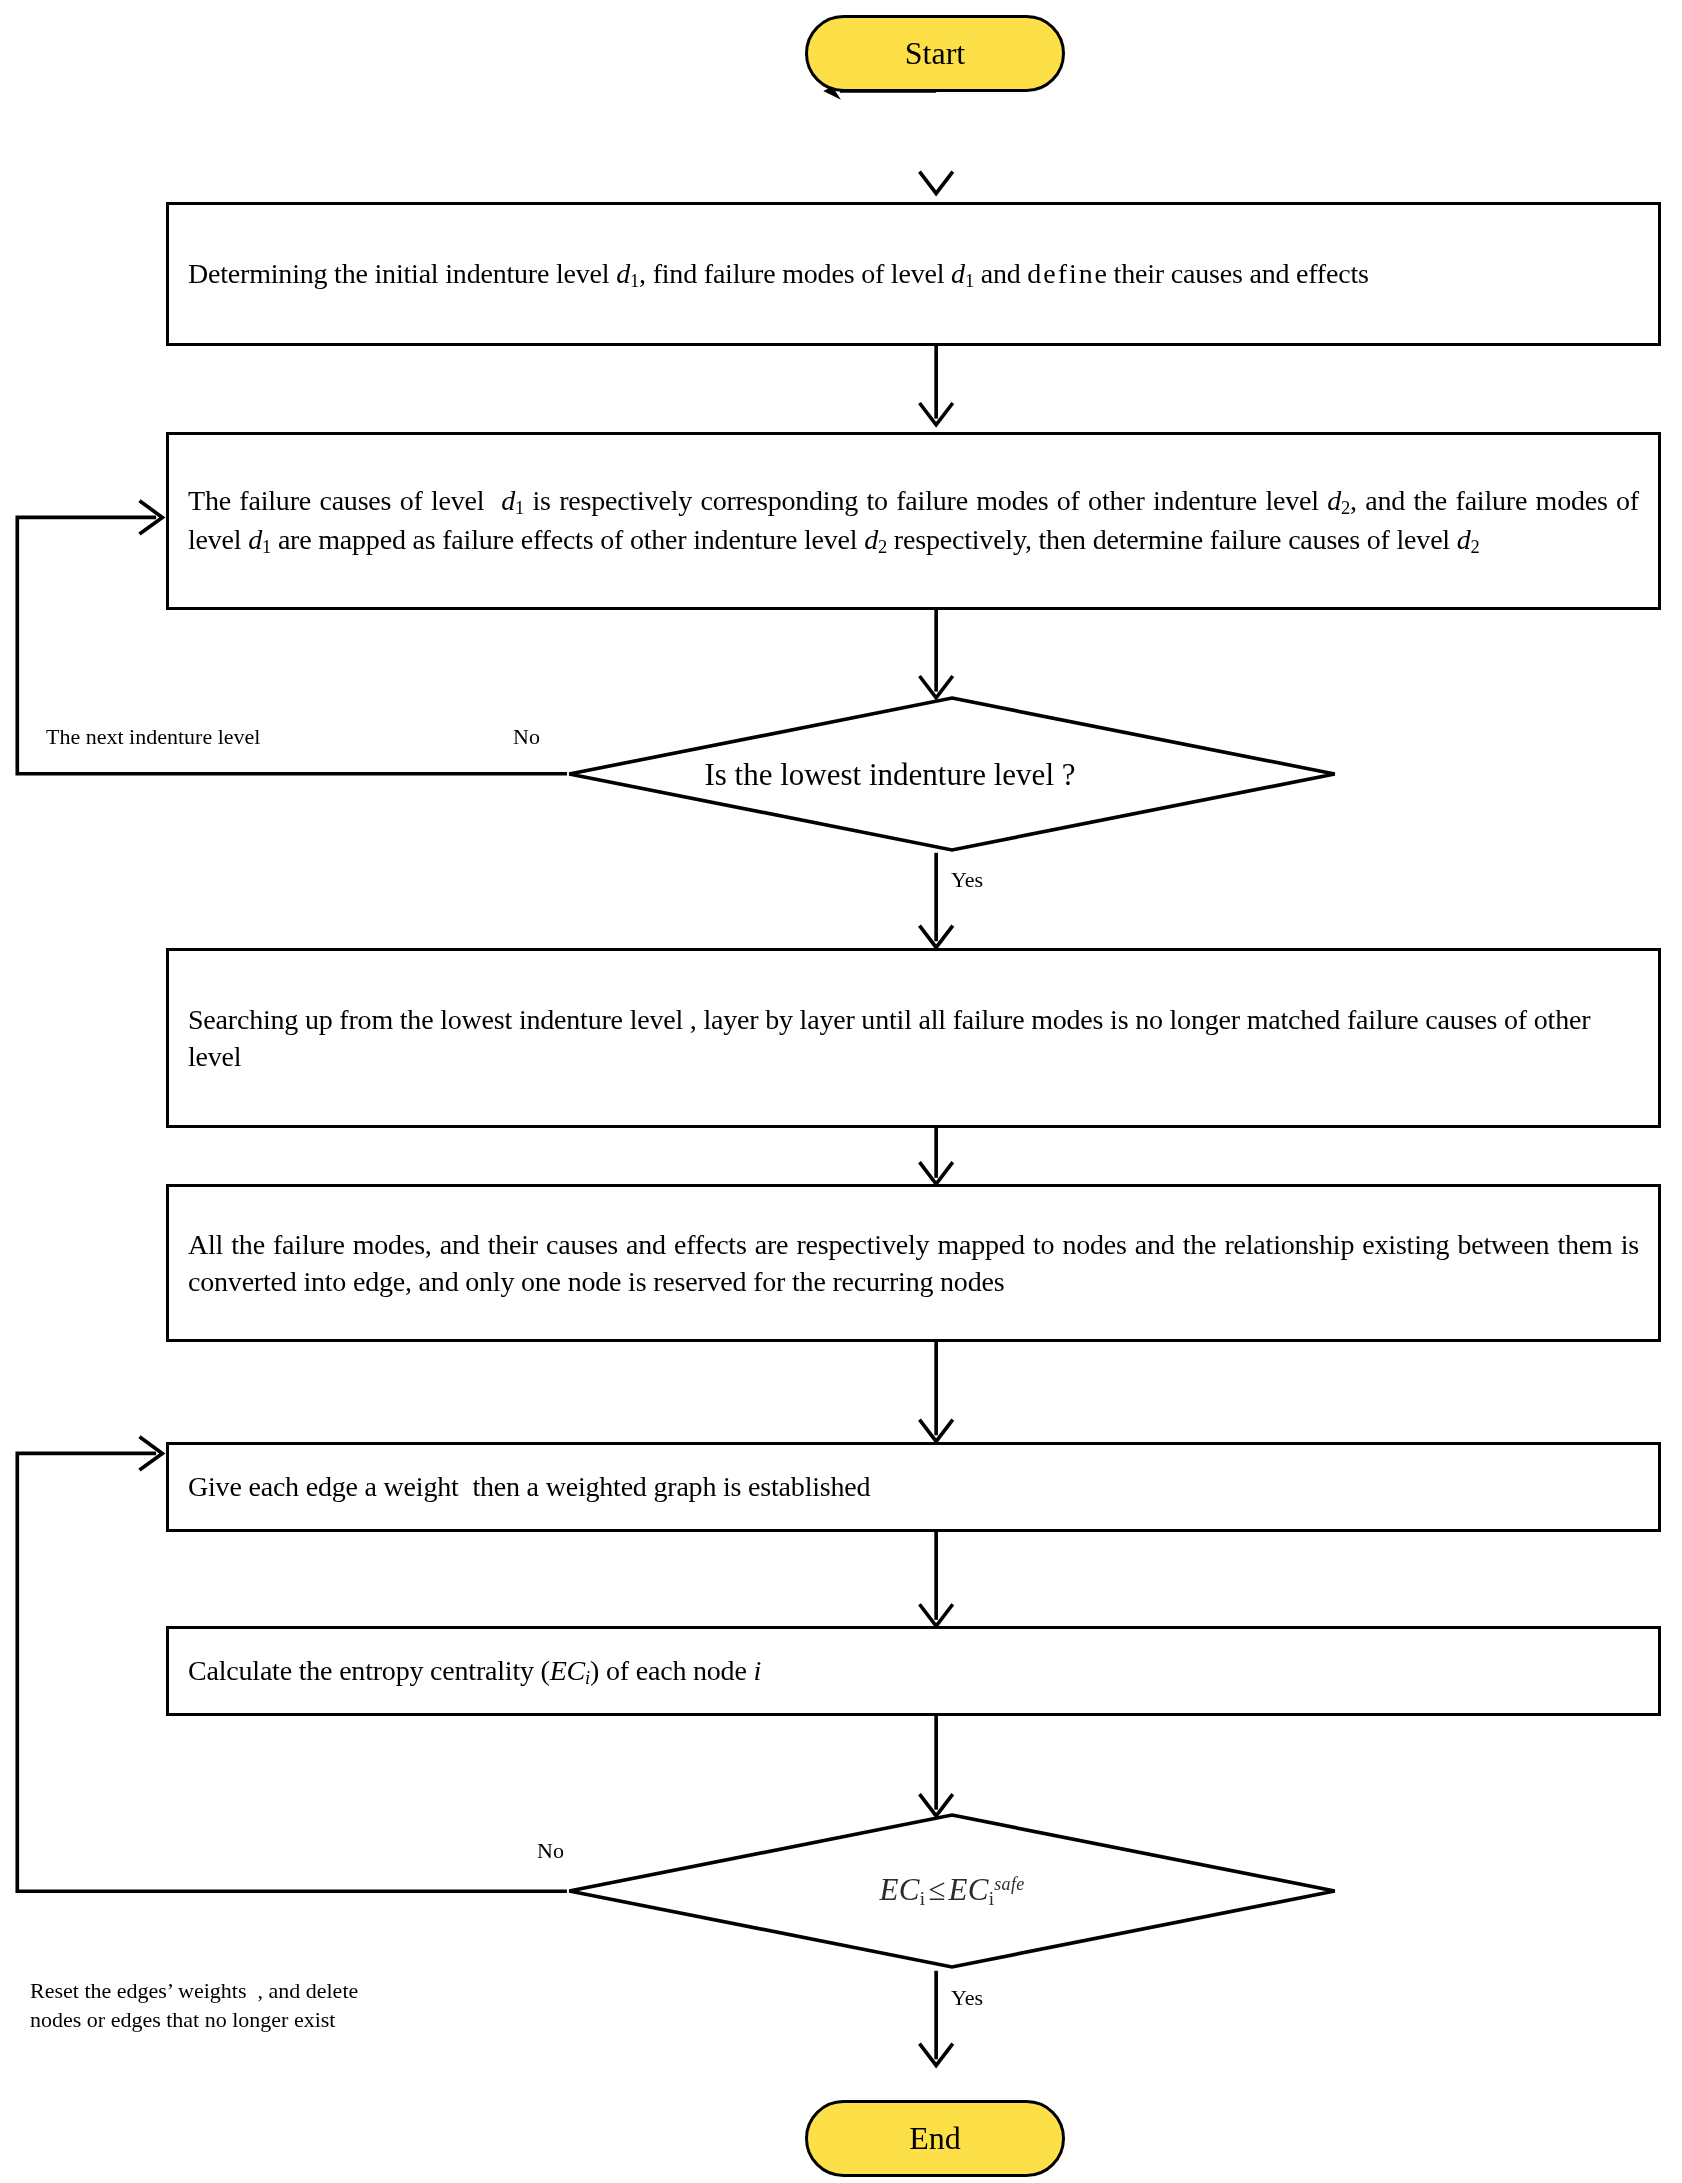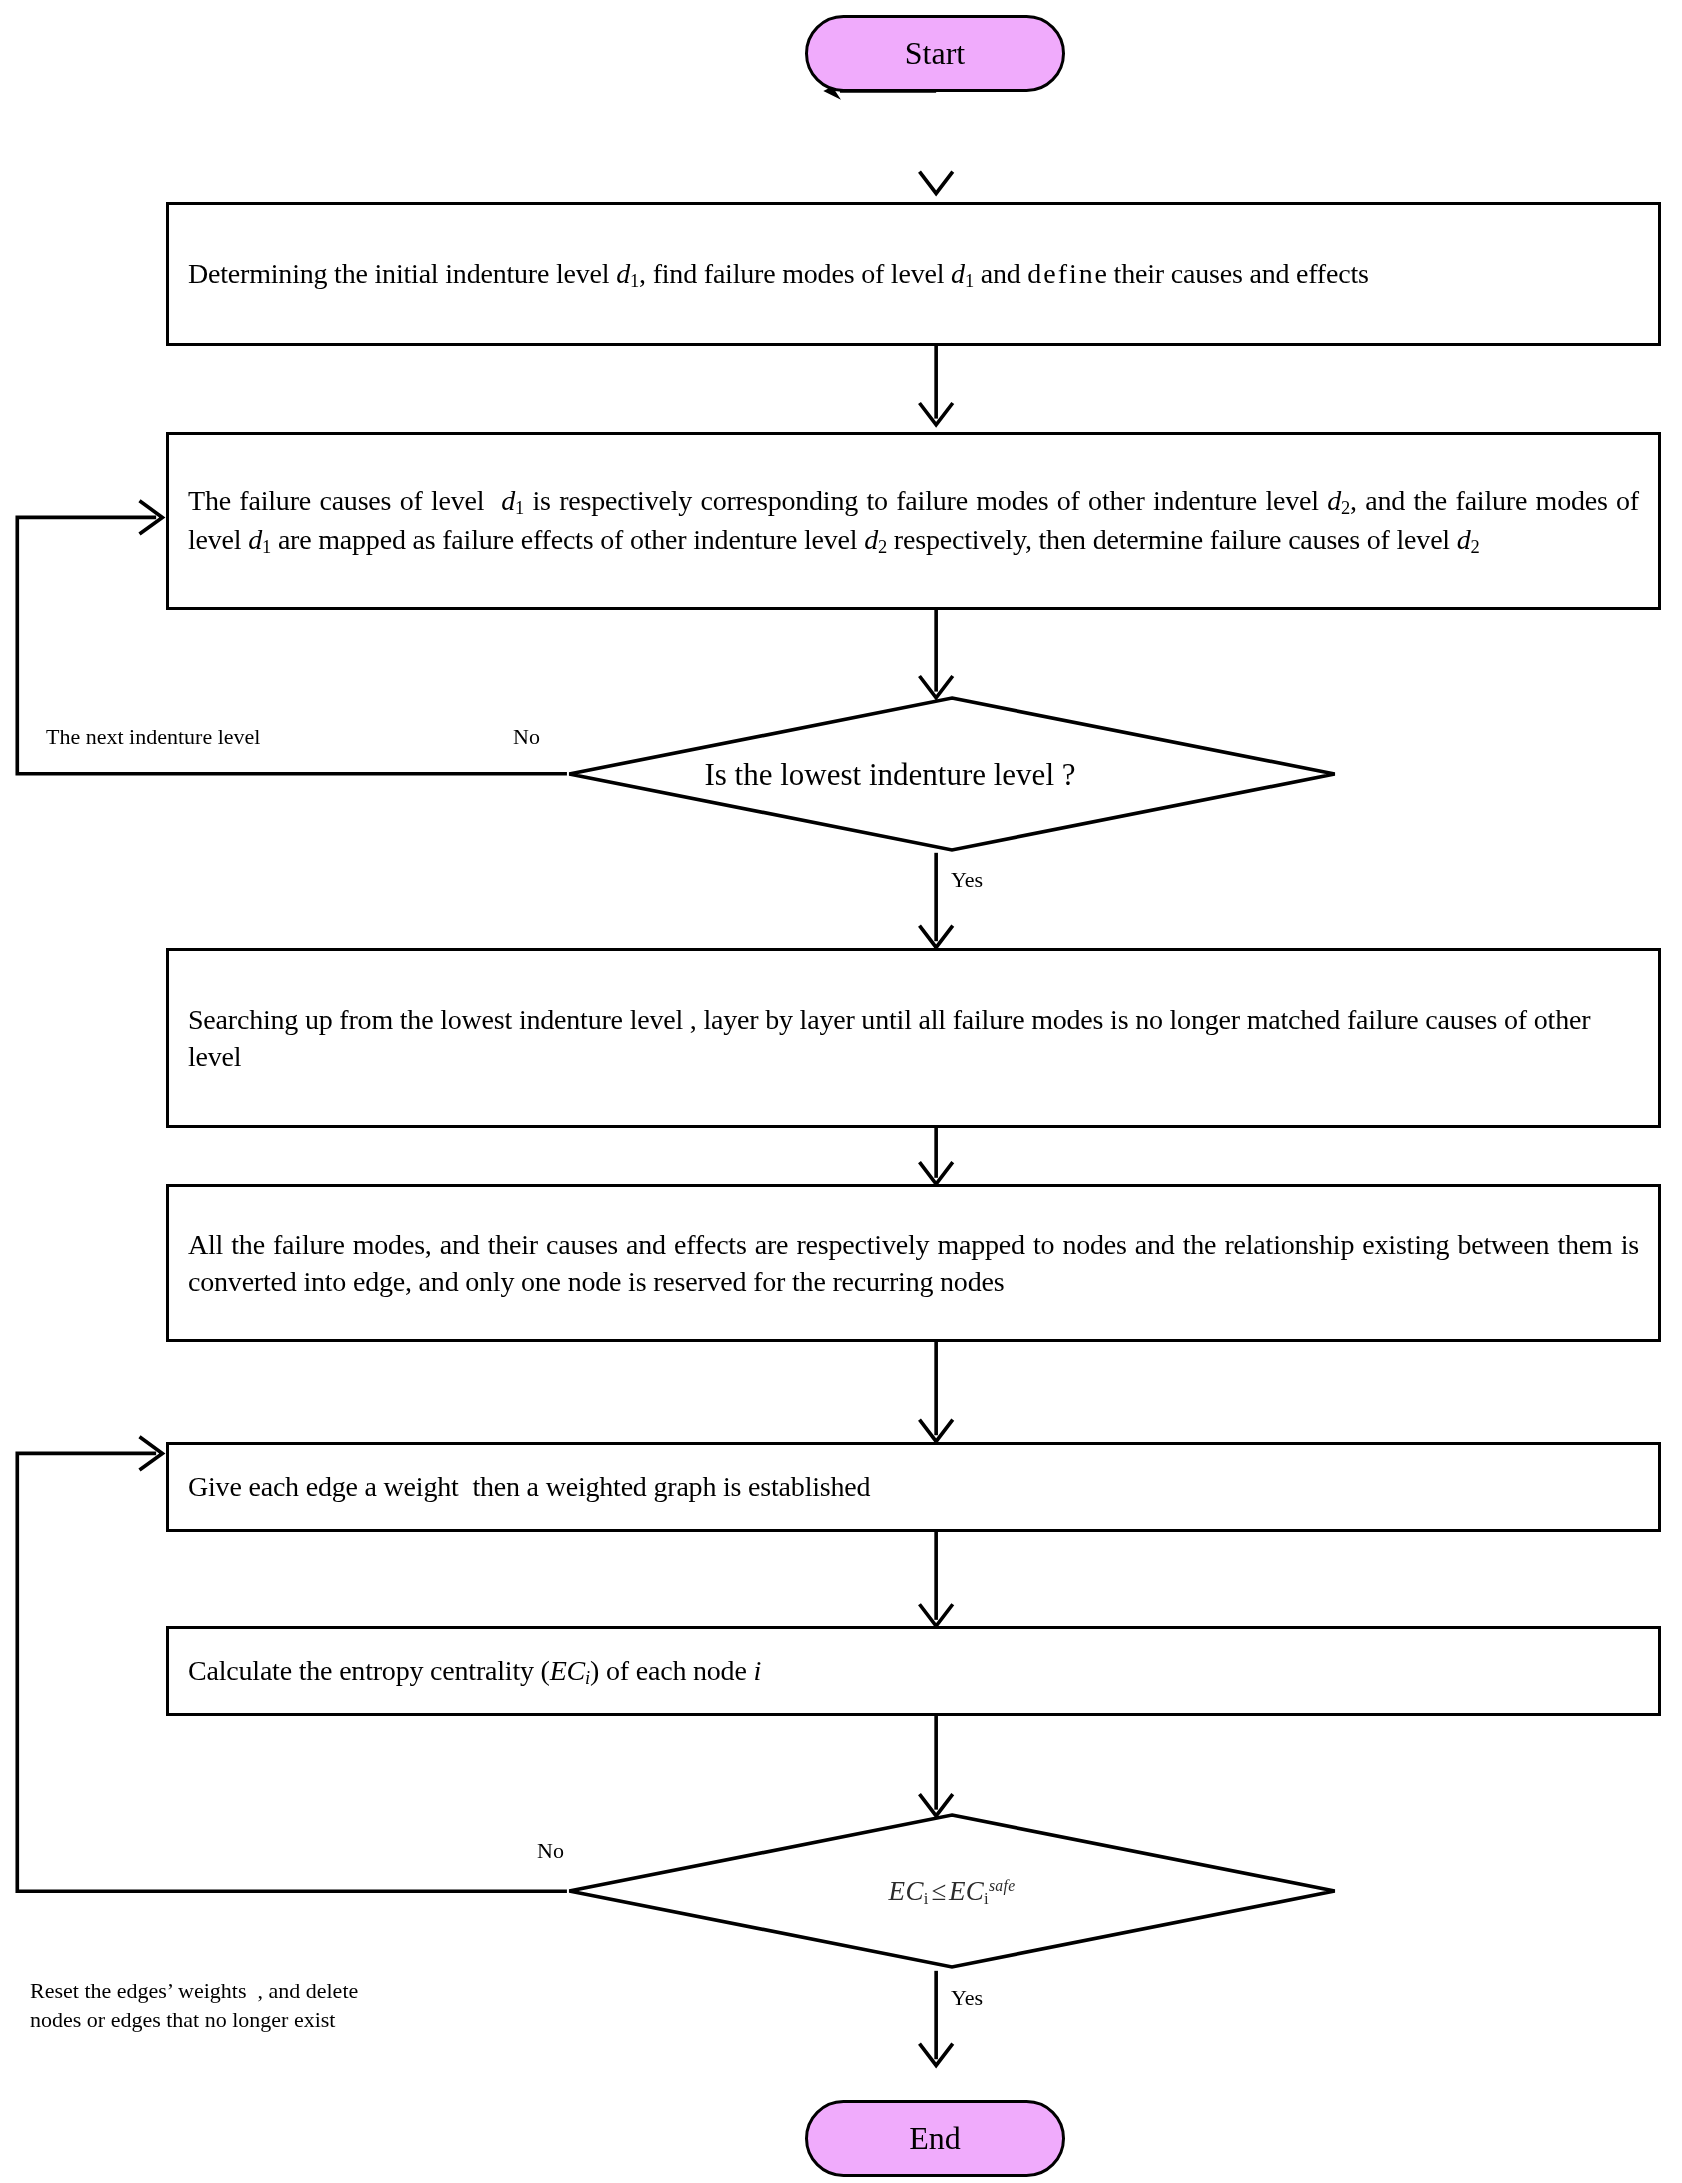--- a/index.html
+++ b/index.html
@@ -29,21 +29,21 @@
     box-sizing: border-box;
     display: flex;
     align-items: center;
   }
   
   .terminator {
     border: 3.6px solid #000;
     border-radius: 520px;
     justify-content: center;
     font-size: 32px;
-    background: #f0abfc;
+    background: #fde047;
   }
   
   .process {
     border: 3.6px solid #000;
     background: #fff;
     padding: 0 19px;
   }
   .process .txt {
     width: 100%;
     font-size: 28px;
@@ -85,21 +85,21 @@
   }
   
   .mi { font-style: italic; }
   sub {
     font-size: 0.66em;
     vertical-align: -0.22em;
     font-style: normal;
   }
   .formula {
     font-style: italic;
-    font-size: 27px;
+    font-size: 31px;
     color: #2b2b2b;
     letter-spacing: 0.3px;
     text-align: center;
   }
   .formula .sup {
     font-size: 0.58em;
     vertical-align: 0.55em;
   }
   .formula .sb {
     font-size: 0.62em;

